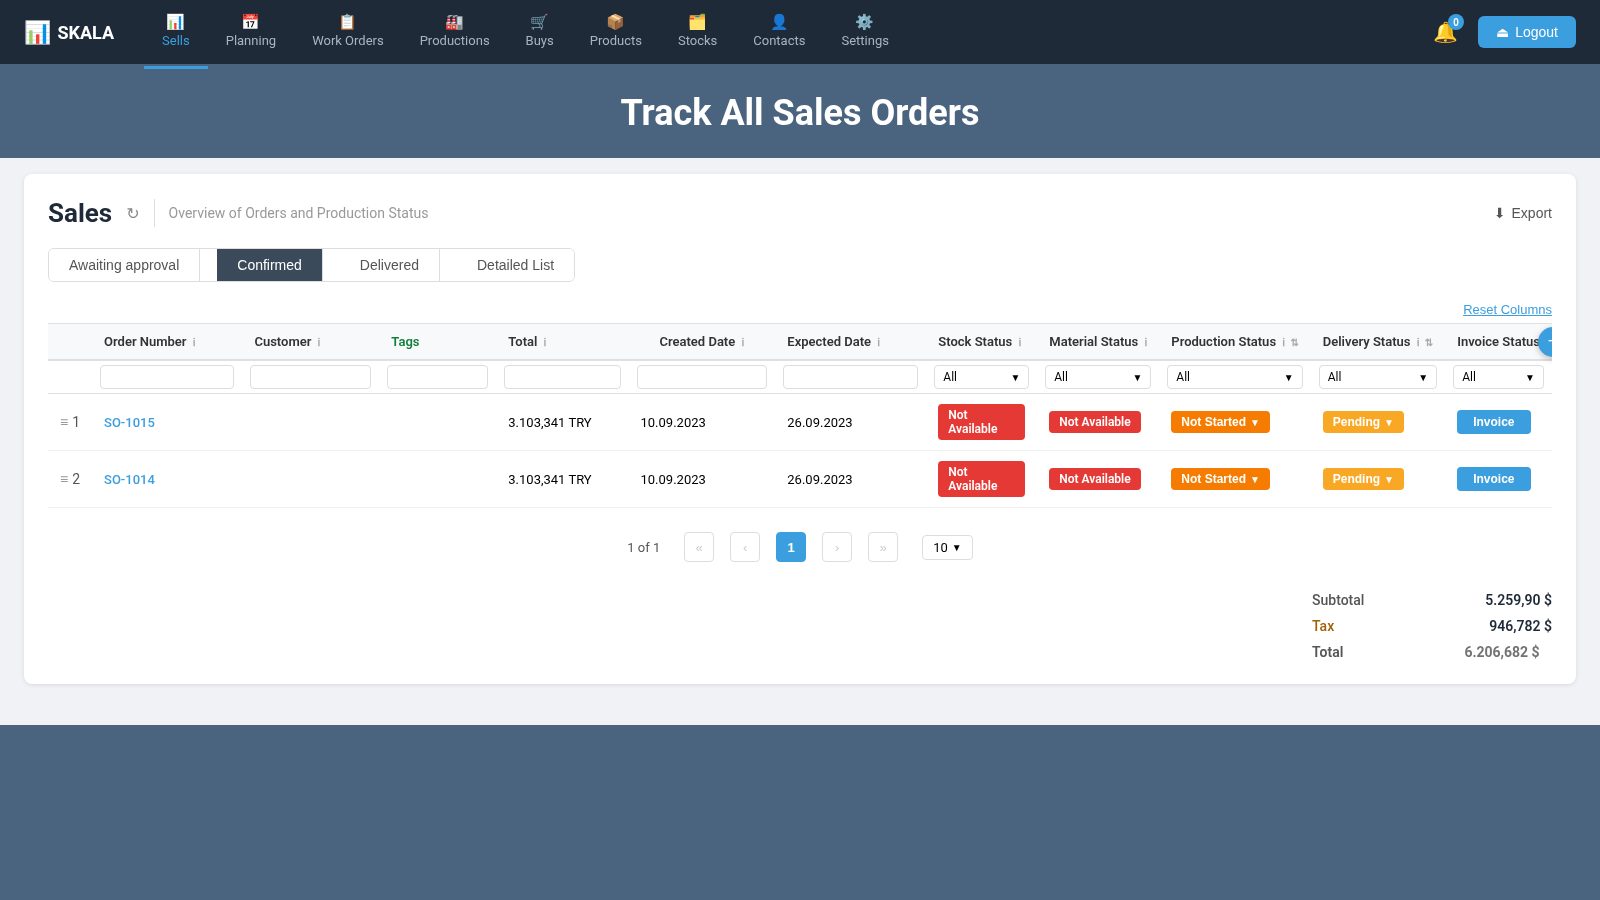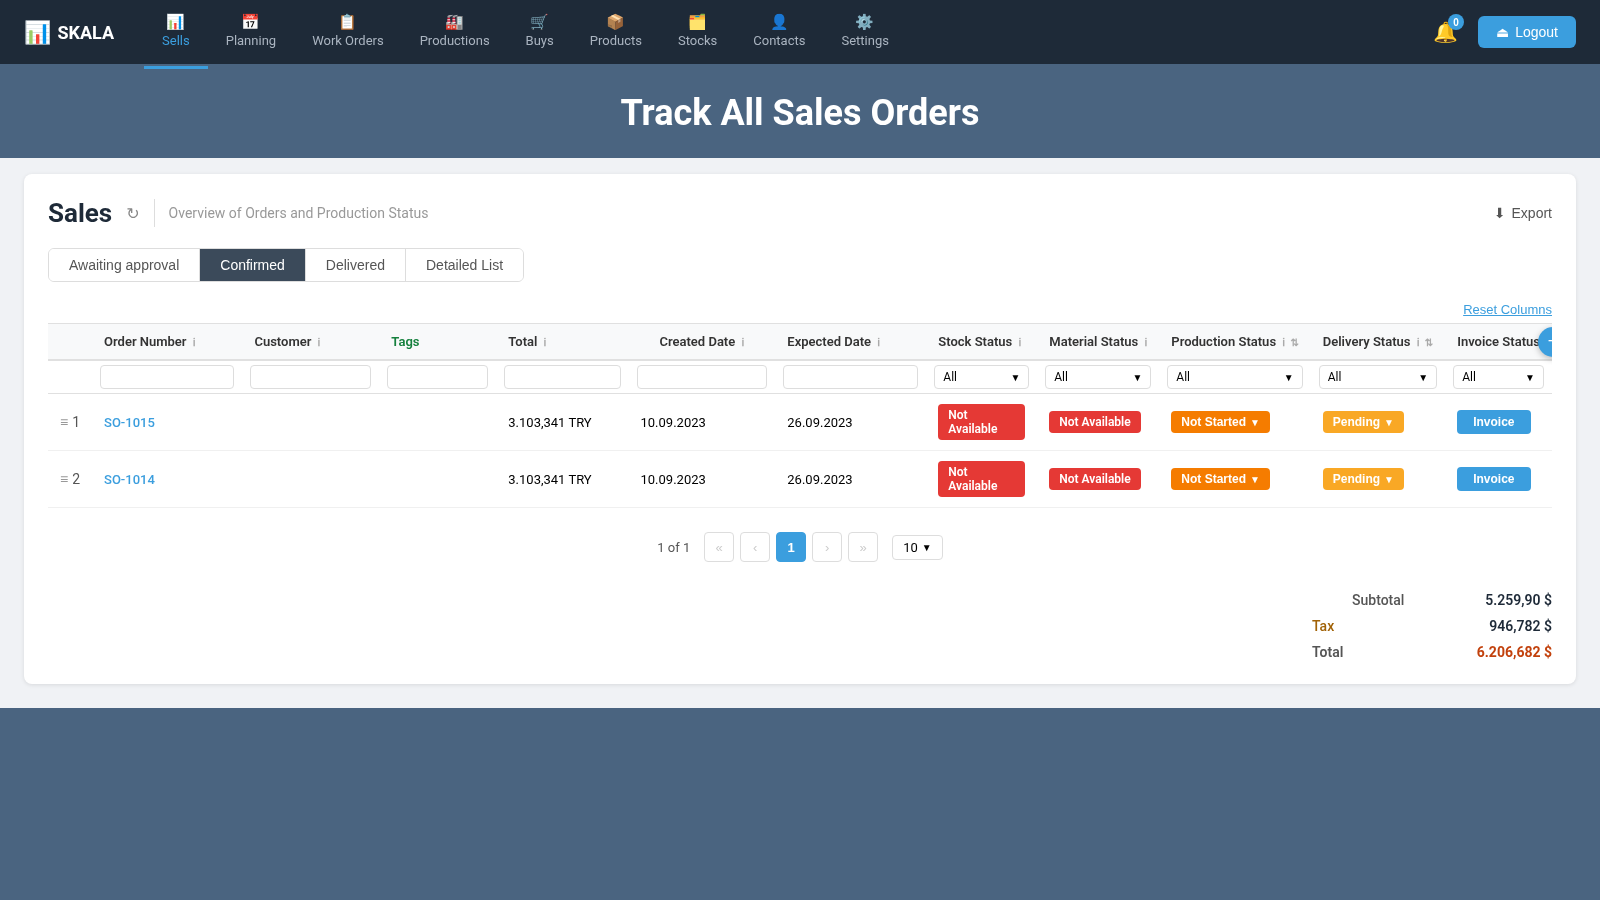--- a/index.html
+++ b/index.html
@@ -67,37 +67,37 @@
         <span>Logout</span>
       </button>
     </div>
   </div>
 </div>
 
 <div style="text-align:center;padding:28px 20px 14px;color:white;">
   <h1 style="font-size:36px;font-weight:700;margin-bottom:10px;">Track All Sales Orders</h1>
 </div>
 
-<div style="background:#f0f2f5;padding:16px 24px 24px;">
+<div style="background:#f0f2f5;padding:16px 24px 41px;">
   <div style="background:white;border-radius:8px;padding:24px;box-shadow:0 1px 4px rgba(0,0,0,0.1);">
 
     <div style="display:flex;align-items:center;justify-content:space-between;margin-bottom:20px;">
       <div style="display:flex;align-items:center;gap:14px;">
         <span style="font-size:26px;font-weight:700;color:#1e2a38;">Sales</span>
         <button style="background:none;border:none;color:#888;cursor:pointer;font-size:16px;">↻</button>
         <div style="width:1px;height:28px;background:#ddd;"></div>
         <span style="color:#999;font-size:14px;">Overview of Orders and Production Status</span>
       </div>
       <button style="display:flex;align-items:center;gap:6px;color:#555;font-size:14px;cursor:pointer;background:none;border:none;">
         <span>⬇</span>
         <span>Export</span>
       </button>
     </div>
 
-    <div style="display:flex;gap:0;margin-bottom:20px;border-radius:6px;overflow:hidden;width:fit-content;border:1px solid #ddd;">
+    <div style="display:flex;gap:17px;margin-bottom:20px;border-radius:6px;overflow:hidden;width:fit-content;border:1px solid #ddd;">
       <button style="padding:8px 20px;font-size:14px;cursor:pointer;background:white;border:none;color:#555;border-right:1px solid #ddd;">Awaiting approval</button>
       <button style="padding:8px 20px;font-size:14px;cursor:pointer;background:#3b4a5a;border:none;color:white;border-right:1px solid #ddd;">Confirmed</button>
       <button style="padding:8px 20px;font-size:14px;cursor:pointer;background:white;border:none;color:#555;border-right:1px solid #ddd;">Delivered</button>
       <button style="padding:8px 20px;font-size:14px;cursor:pointer;background:white;border:none;color:#555;">Detailed List</button>
     </div>
 
     <div style="display:flex;justify-content:flex-end;margin-bottom:6px;">
       <button style="background:none;border:none;color:#3b9ede;font-size:13px;cursor:pointer;text-decoration:underline;">Reset Columns</button>
     </div>
 
@@ -279,42 +279,42 @@
               </button>
             </td>
             <td style="padding:10px 12px;">
               <button style="background:#3b9ede;color:white;border:none;padding:5px 16px;border-radius:4px;font-size:12px;font-weight:600;cursor:pointer;">Invoice</button>
             </td>
           </tr>
         </tbody>
       </table>
     </div>
 
-    <div style="display:flex;align-items:center;justify-content:center;gap:6px;margin-top:24px;">
+    <div style="display:flex;align-items:center;justify-content:center;gap:16px;margin-top:24px;">
       <span style="font-size:13px;color:#555;margin-right:8px;">1 of 1</span>
       <button style="width:30px;height:30px;display:flex;align-items:center;justify-content:center;border:1px solid #ddd;border-radius:4px;background:white;font-size:13px;cursor:pointer;color:#ccc;">«</button>
       <button style="width:30px;height:30px;display:flex;align-items:center;justify-content:center;border:1px solid #ddd;border-radius:4px;background:white;font-size:13px;cursor:pointer;color:#ccc;">‹</button>
       <button style="width:30px;height:30px;display:flex;align-items:center;justify-content:center;border:1px solid #3b9ede;border-radius:4px;background:#3b9ede;font-size:13px;cursor:pointer;color:white;font-weight:600;">1</button>
       <button style="width:30px;height:30px;display:flex;align-items:center;justify-content:center;border:1px solid #ddd;border-radius:4px;background:white;font-size:13px;cursor:pointer;color:#ccc;">›</button>
       <button style="width:30px;height:30px;display:flex;align-items:center;justify-content:center;border:1px solid #ddd;border-radius:4px;background:white;font-size:13px;cursor:pointer;color:#ccc;">»</button>
       <div style="display:flex;align-items:center;gap:4px;border:1px solid #ddd;border-radius:4px;padding:4px 10px;font-size:13px;background:white;cursor:pointer;margin-left:8px;">
         <span>10</span>
         <span style="font-size:10px;">▼</span>
       </div>
     </div>
 
     <div style="display:flex;flex-direction:column;align-items:flex-end;margin-top:30px;gap:10px;">
-      <div style="display:flex;font-size:14px;">
+      <div style="display:flex;gap:40px;font-size:14px;">
         <span style="color:#555;font-weight:500;min-width:100px;">Subtotal</span>
         <span style="color:#1e2a38;font-weight:600;min-width:100px;text-align:right;">5.259,90 $</span>
       </div>
       <div style="display:flex;gap:40px;font-size:14px;">
         <span style="color:#a16207;font-weight:500;min-width:100px;">Tax</span>
         <span style="color:#1e2a38;font-weight:600;min-width:100px;text-align:right;">946,782 $</span>
       </div>
       <div style="display:flex;gap:40px;font-size:14px;">
         <span style="color:#555;font-weight:600;min-width:100px;">Total</span>
-        <span style="color:#c2410c;font-weight:700;min-width:100px;text-align:right;">6.206,682 $</span>
+        <span style="color:#737373;font-weight:700;min-width:100px;text-align:center;">6.206,682 $</span>
       </div>
     </div>
 
   </div>
 </div>
 
 </body></html>

